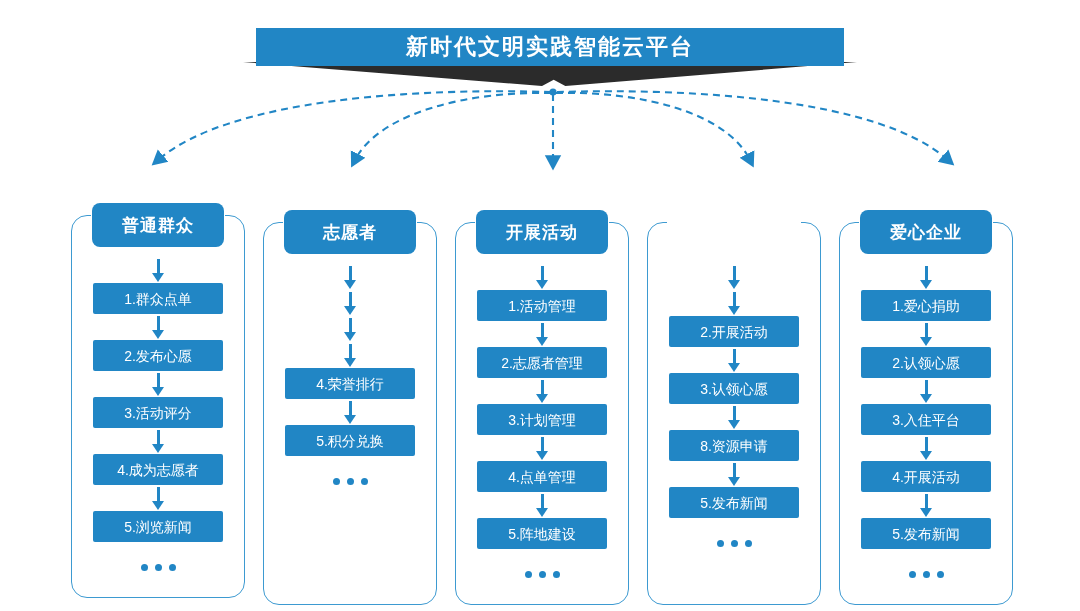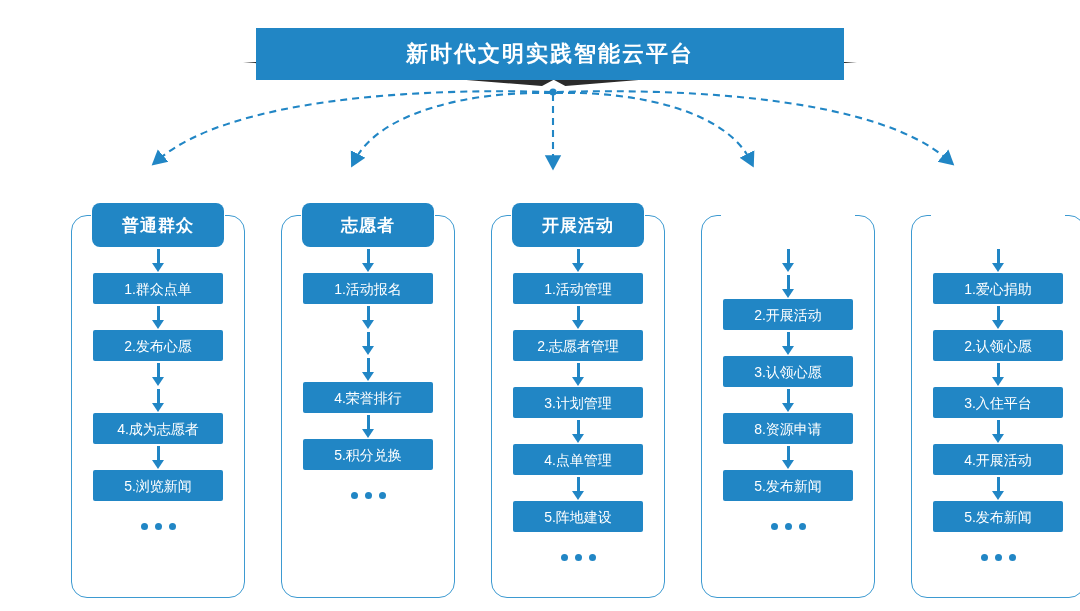--- a/index.html
+++ b/index.html
@@ -26,21 +26,21 @@
     height: 24px;
     background: #2b2b2b;
     clip-path: polygon(0 0, 100% 0, 52.5% 100%, 50.6% 74%, 48.7% 100%);
     z-index: 1;
   }
   #title-bar {
     position: absolute;
     left: 256px;
     top: 28px;
     width: 588px;
-    height: 52px;
+    height: 38px;
     background: #2186c5;
     z-index: 2;
     display: flex;
     align-items: center;
     justify-content: center;
   }
   #title-text {
     color: #ffffff;
     font-size: 22px;
     font-weight: bold;
@@ -61,30 +61,29 @@
 
   
   #columns {
     position: absolute;
     left: 0;
     top: 203px;
     width: 1080px;
     height: 395px;
     display: flex;
     z-index: 4;
-    gap: 18px;
   }
   .column {
     position: relative;
     width: 200px;
     height: 395px;
     flex: 0 0 200px;
   }
   .column:nth-child(1) { margin-left: 70px; }
-  .column + .column { margin-left: -8px; }
+  .column + .column { margin-left: -8px; margin-top: 7px; }
 
   .col-frame {
     position: absolute;
     left: 1px;
     top: 12px;
     width: 174px;
     height: 383px;
     border: 1.5px solid #3d9ad1;
     border-radius: 16px;
     background: transparent;
@@ -115,21 +114,21 @@
     font-size: 17px;
     font-weight: bold;
     letter-spacing: 1px;
     white-space: nowrap;
     line-height: 1;
   }
 
   .col-items {
     position: absolute;
     left: 0;
-    top: 44px;
+    top: 54px;
     width: 176px;
     height: 340px;
     z-index: 2;
   }
   .item-arrow {
     width: 176px;
     height: 26px;
     position: relative;
   }
   .item-arrow .stem {
@@ -228,20 +227,23 @@
             <span class="stem"></span>
             <span class="head"></span>
           </div>
         <div class="item-box">
             <span class="item-label">2.发布心愿</span>
           </div>
         <div class="item-arrow">
             <span class="stem"></span>
             <span class="head"></span>
           </div>
+        <div class="item-box">
+            <span class="item-label">3.活动评分</span>
+          </div>
         <div class="item-arrow">
             <span class="stem"></span>
             <span class="head"></span>
           </div>
         <div class="item-box">
             <span class="item-label">4.成为志愿者</span>
           </div>
         <div class="item-arrow">
             <span class="stem"></span>
             <span class="head"></span>
@@ -261,23 +263,20 @@
       <div class="col-frame"></div>
       <div class="col-frame-notch"></div>
       <div class="col-header">
         <span class="col-header-label">志愿者</span>
       </div>
       <div class="col-items">
         <div class="item-arrow">
             <span class="stem"></span>
             <span class="head"></span>
           </div>
-        <div class="item-box">
-            <span class="item-label">1.活动报名</span>
-          </div>
         <div class="item-arrow">
             <span class="stem"></span>
             <span class="head"></span>
           </div>
         <div class="item-arrow">
             <span class="stem"></span>
             <span class="head"></span>
           </div>
         <div class="item-arrow">
             <span class="stem"></span>
@@ -391,20 +390,23 @@
             <span></span>
             <span></span>
             <span></span>
           </div>
       </div>
     </div>
 
     <div class="column">
       <div class="col-frame"></div>
       <div class="col-frame-notch"></div>
+      <div class="col-header">
+        <span class="col-header-label">爱心企业</span>
+      </div>
       <div class="col-items">
         <div class="item-arrow">
             <span class="stem"></span>
             <span class="head"></span>
           </div>
         <div class="item-box">
             <span class="item-label">1.爱心捐助</span>
           </div>
         <div class="item-arrow">
             <span class="stem"></span>

